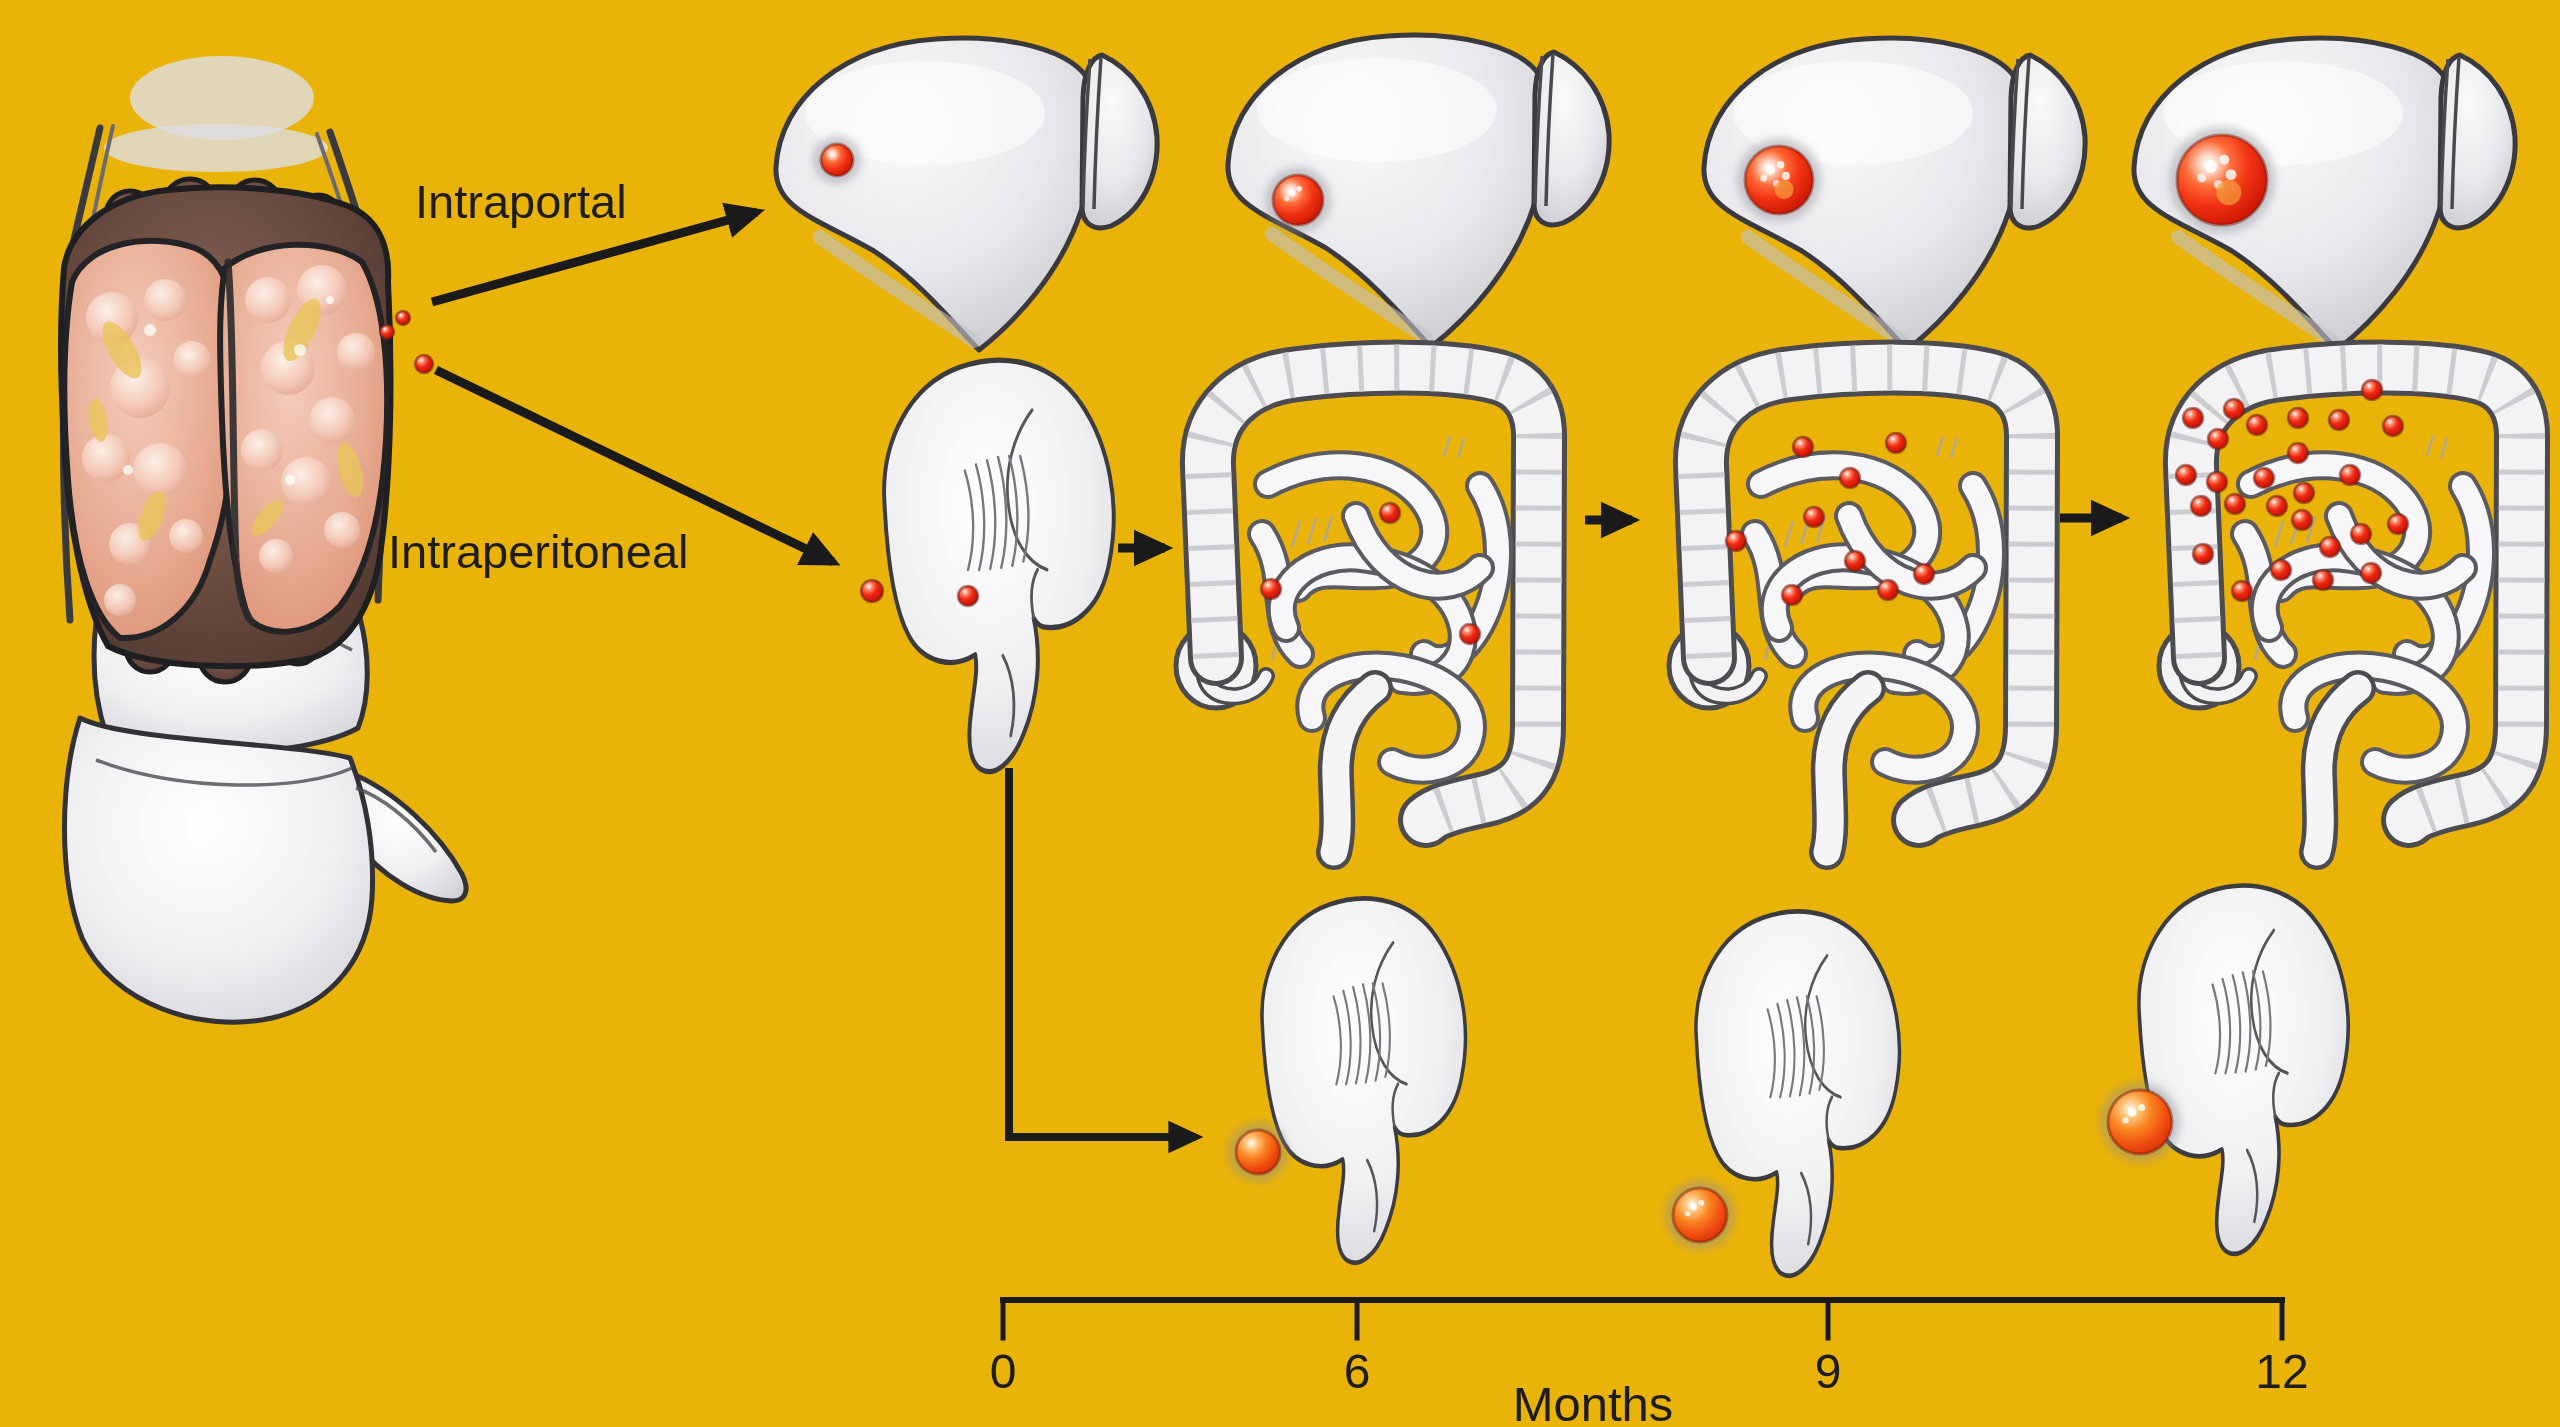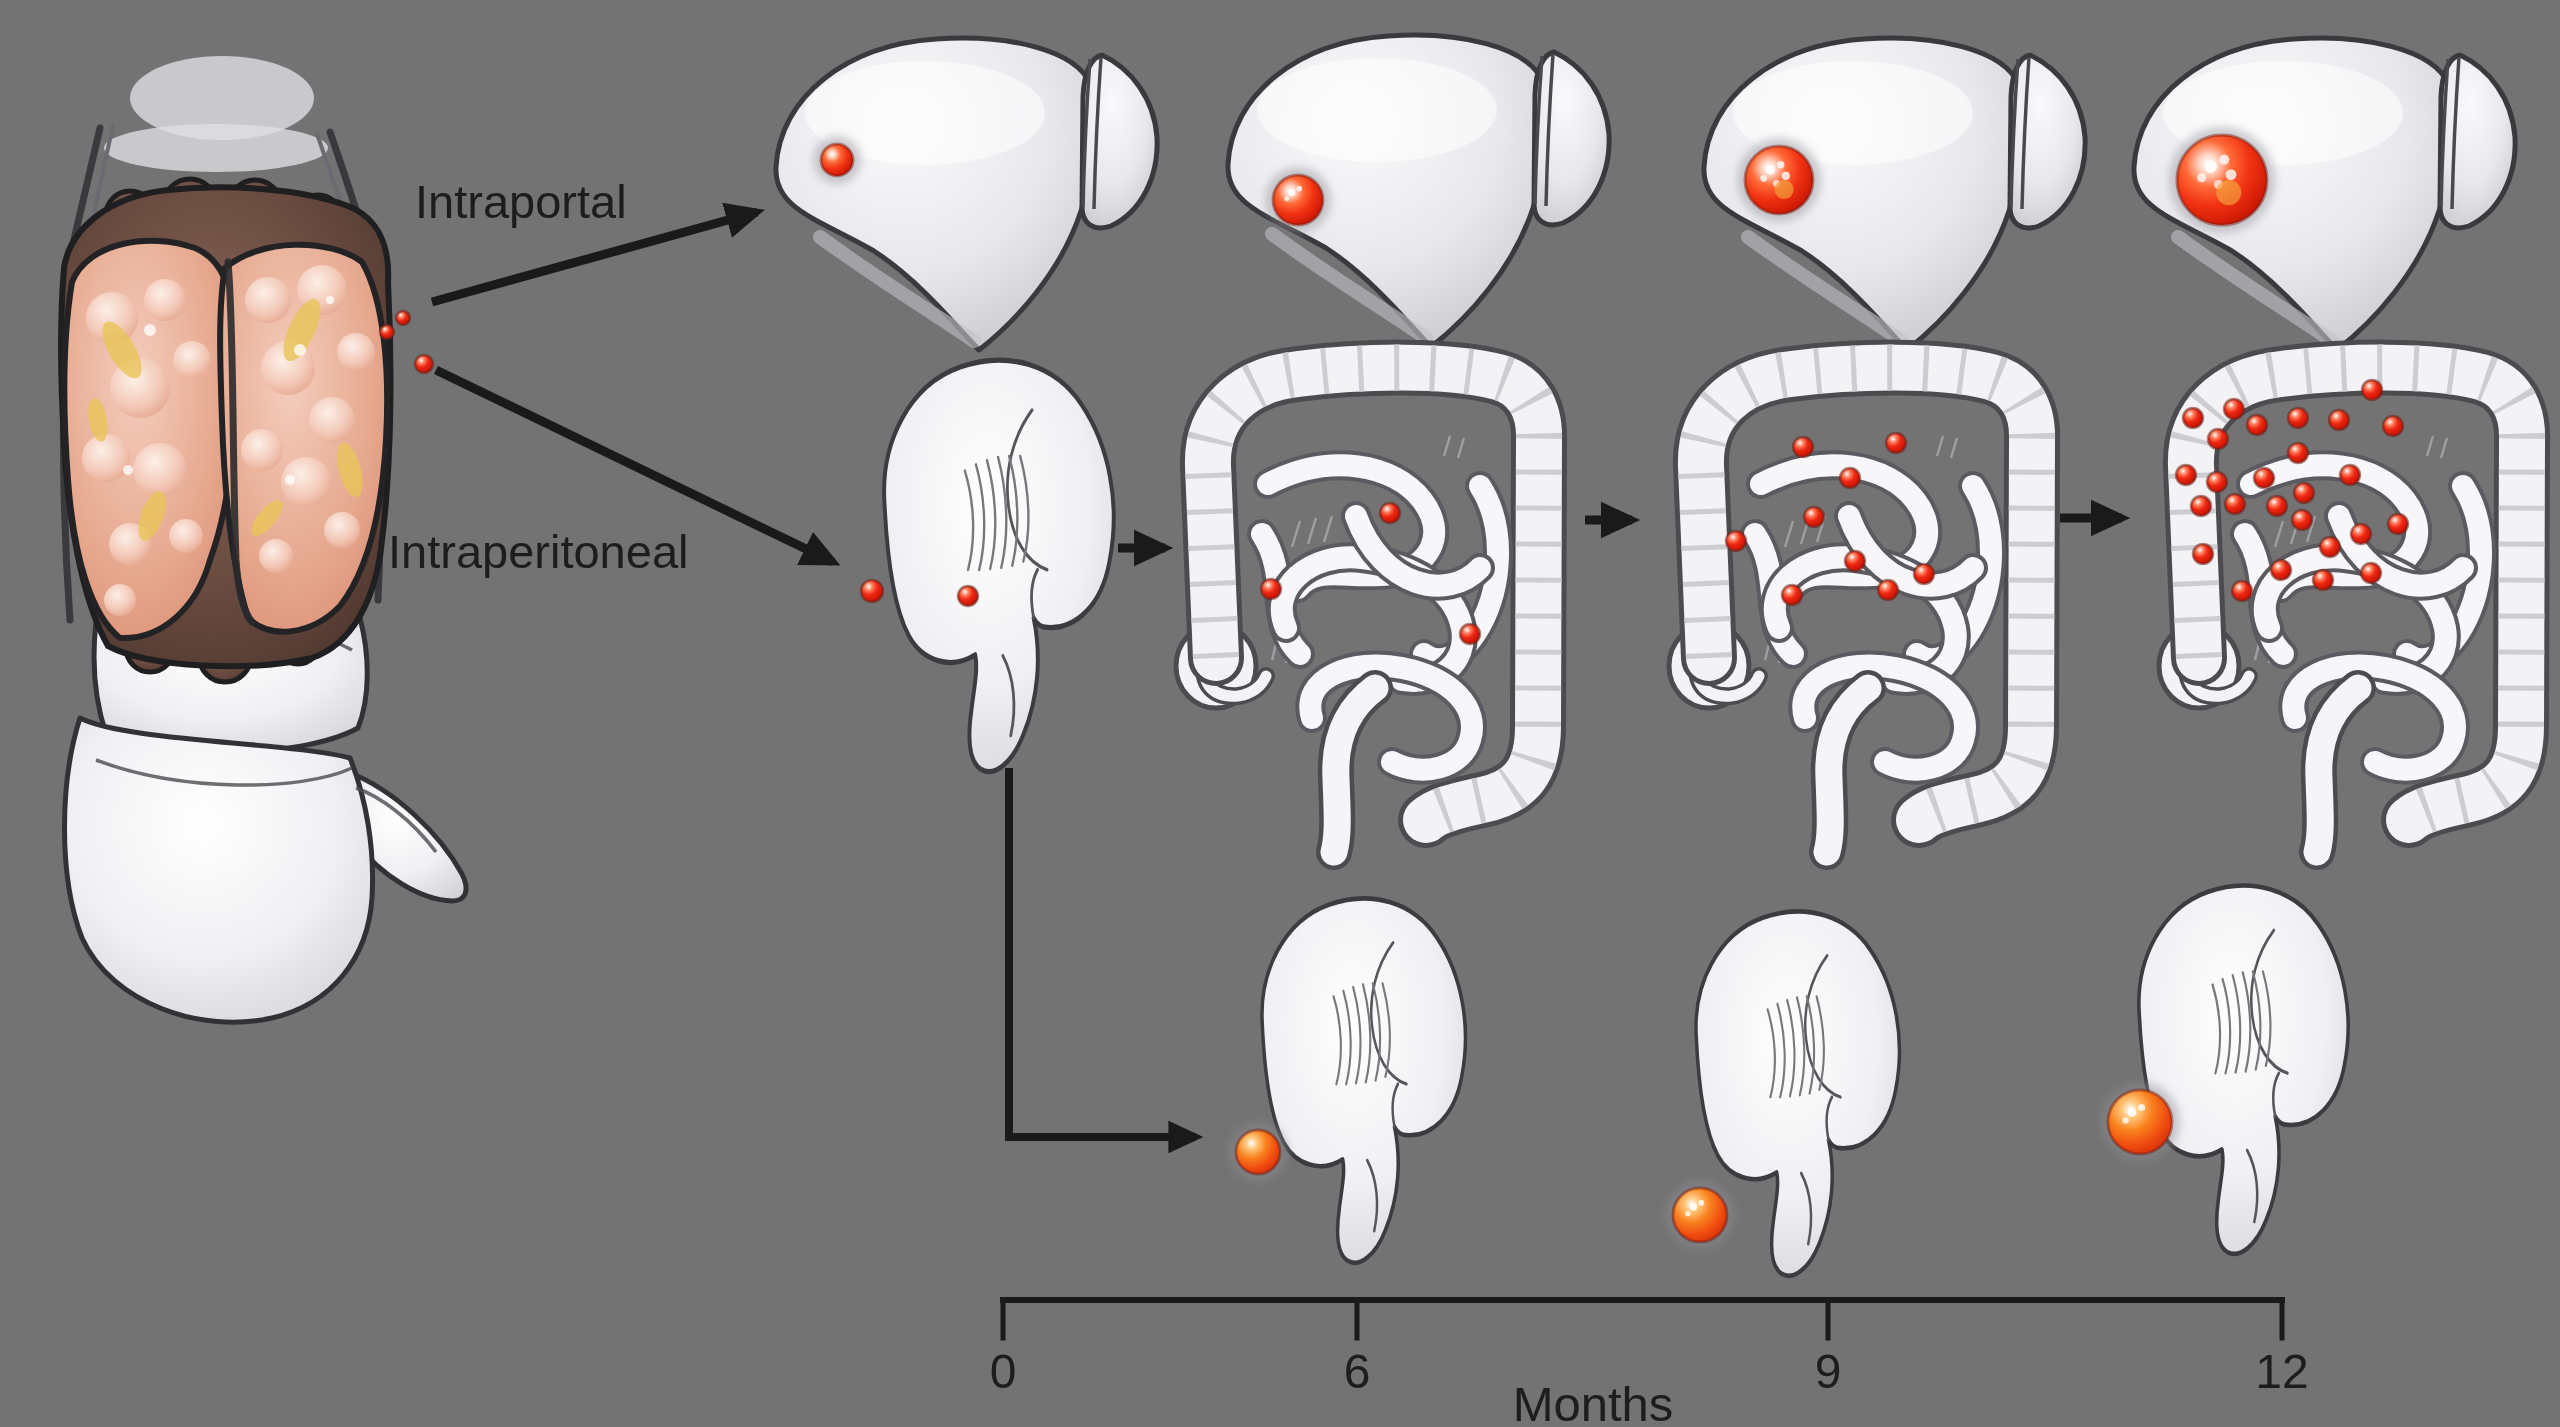--- a/index.html
+++ b/index.html
@@ -1,16 +1,16 @@
 <!DOCTYPE html>
 <html><head>
 <meta charset="utf-8">
 <style>
   html,body{margin:0;padding:0;background:#ffffff;}
-  .stage{position:relative;width:2560px;height:1427px;background:#737373;overflow:hidden;
+  .stage{position:relative;width:2560px;height:1427px;background:#eab308;overflow:hidden;
          font-family:"Liberation Sans",sans-serif;}
   svg{display:block;width:100%;height:100%;}
 
   
   .lbl{font-family:"Liberation Sans",sans-serif;font-size:47px;fill:#1d1d1f;}
   .ticklbl{font-family:"Liberation Sans",sans-serif;font-size:48px;fill:#1d1d1f;text-anchor:middle;}
   .monthslbl{font-family:"Liberation Sans",sans-serif;font-size:49px;fill:#1d1d1f;text-anchor:middle;}
 
   
   .arrow{stroke:#1a1a1a;stroke-width:9;fill:none;marker-end:url(#ah);}

